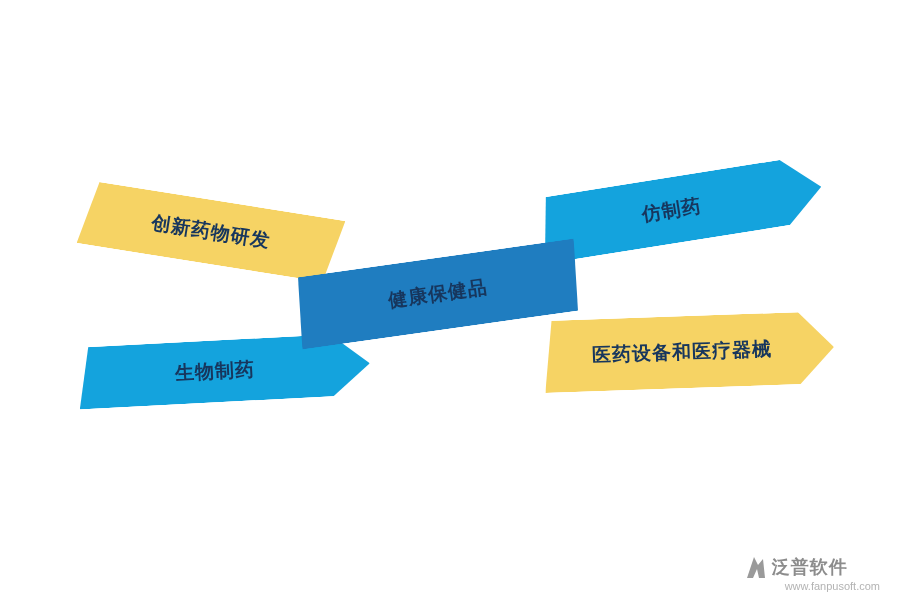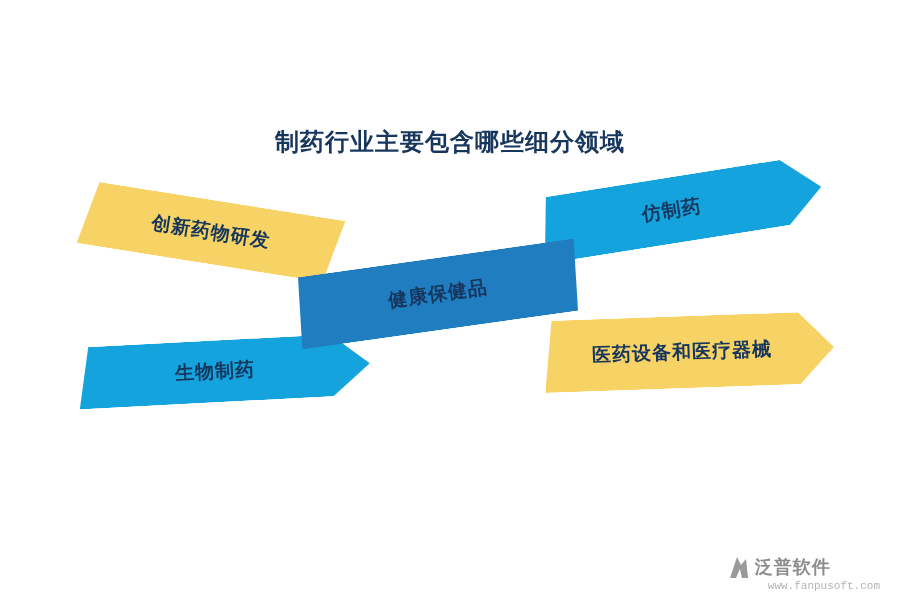--- a/index.html
+++ b/index.html
@@ -81,21 +81,21 @@
   .banner .label{white-space:nowrap;}
   .b-generic .label,.b-bio .label{margin-right:18px;}
   .b-device .label{margin-right:14px;}
 
   .footer{
     position:absolute;
     right:20px;bottom:8px;
     display:flex;
     flex-direction:column;
     align-items:flex-start;
-    font-family:Liberation Mono, monospace;
+    font-family:Liberation Sans, sans-serif;
   }
   .footer .brand-row{
     display:flex;
     align-items:center;
     gap:5px;
   }
   .footer .brand-name{
     font-size:18px;
     font-weight:bold;
     color:var(--gray);
@@ -107,21 +107,20 @@
     margin-top:1px;
     margin-left:40px;
   }
   .logo-mark{display:inline-block;width:22px;height:24px;}
 </style>
 </head>
 <body>
 
 <div class="canvas">
 
-  <div class="title">制药行业主要包含哪些细分领域</div>
 
   <div class="banner b-innov">
     <span class="label">创新药物研发</span>
   </div>
 
   <div class="banner b-generic">
     <span class="label">仿制药</span>
   </div>
 
   <div class="banner b-health">

